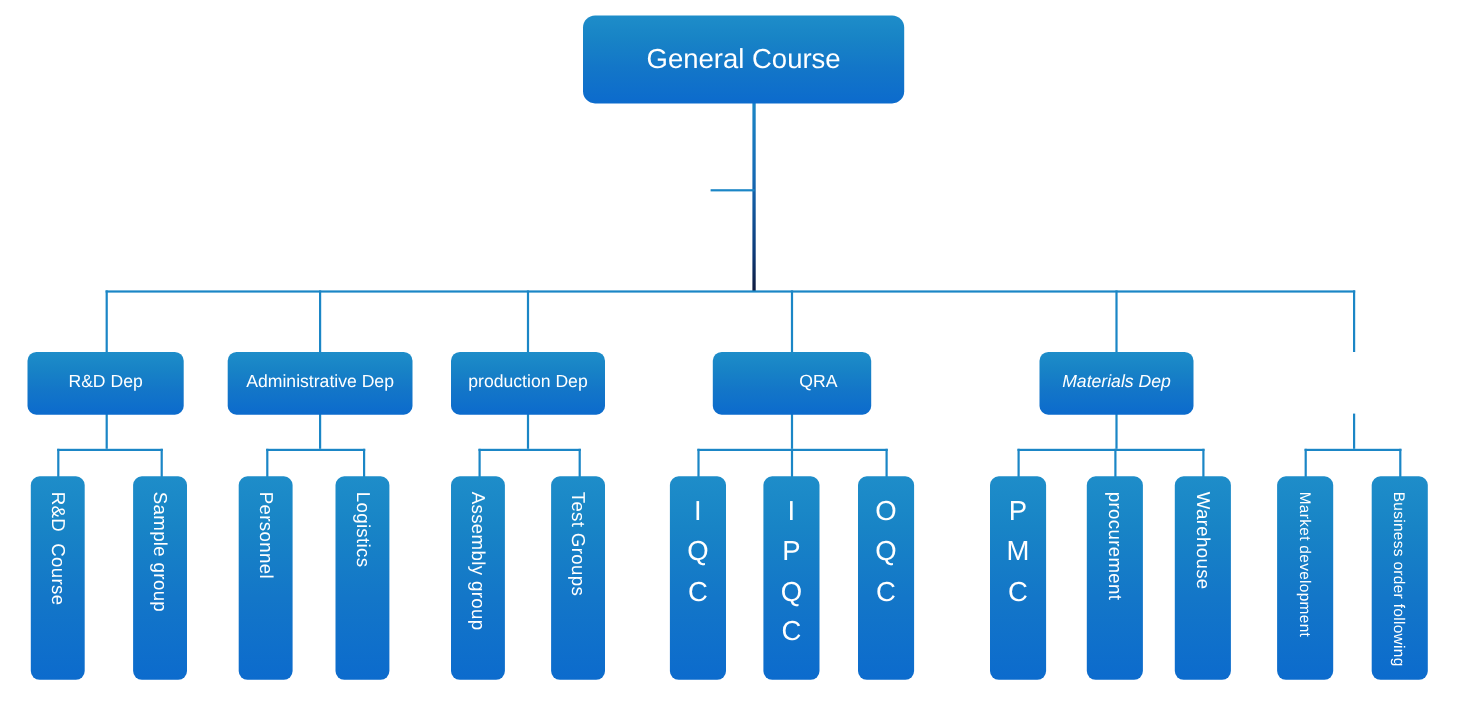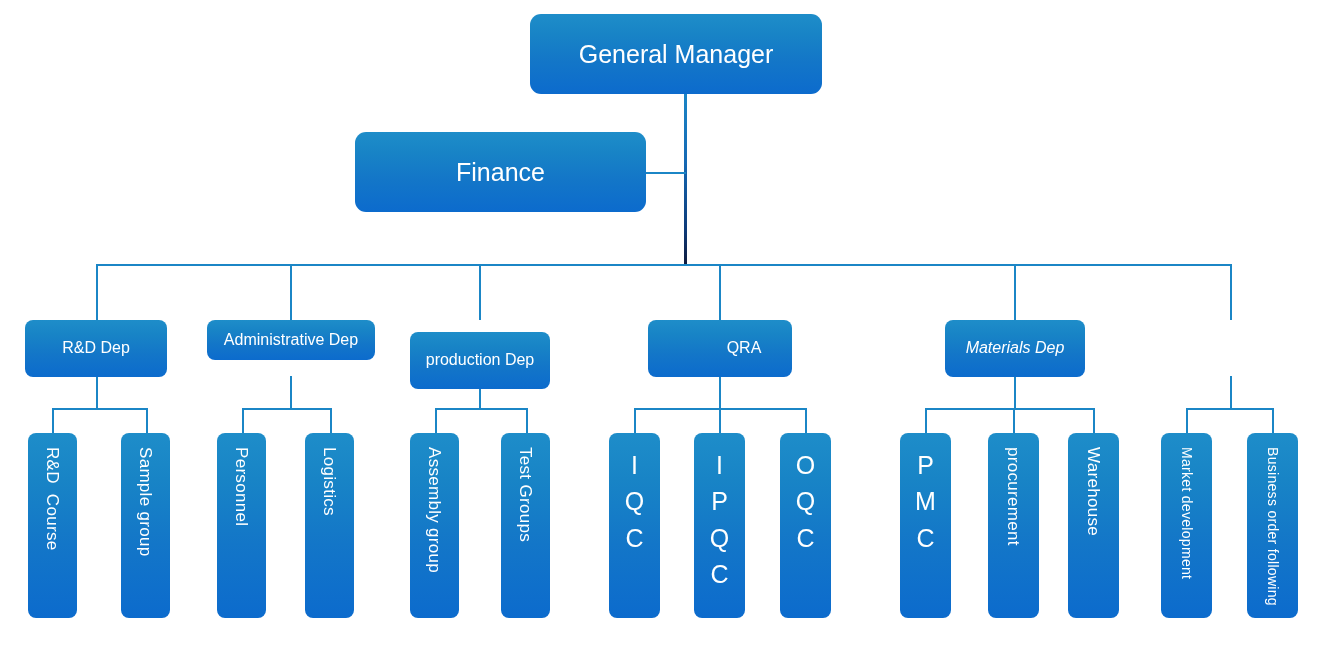--- a/index.html
+++ b/index.html
@@ -125,29 +125,28 @@
   <div class="line v" style="left:719px; top:408px; height:26px;"></div>
   <div class="line v" style="left:805px; top:408px; height:26px;"></div>
 
   <div class="line v" style="left:925px; top:408px; height:26px;"></div>
   <div class="line v" style="left:1013px; top:408px; height:26px;"></div>
   <div class="line v" style="left:1093px; top:408px; height:26px;"></div>
 
   <div class="line v" style="left:1186px; top:408px; height:26px;"></div>
   <div class="line v" style="left:1272px; top:408px; height:26px;"></div>
 
-  <div class="node top" style="left:530px; top:14px; width:292px; height:80px;">General Manager</div>
-
-  <div class="node top" style="left:355px; top:132px; width:291px; height:80px;">Finance</div>
+  <div class="node top" style="left:530px; top:14px; width:292px; height:80px;">General Course</div>
+
 
   <div class="node dept" style="left:25px; top:320px; width:142px; height:57px;">R&amp;D Dep</div>
 
-  <div class="node dept" style="left:207px; top:320px; width:168px; height:40px;">Administrative Dep</div>
-
-  <div class="node dept" style="left:410px; top:332px; width:140px; height:57px;">production Dep</div>
+  <div class="node dept" style="left:207px; top:320px; width:168px; height:57px;">Administrative Dep</div>
+
+  <div class="node dept" style="left:410px; top:320px; width:140px; height:57px;">production Dep</div>
 
   <div class="node dept" style="left:648px; top:320px; width:144px; height:57px;padding-left:48px;">QRA</div>
 
   <div class="node dept" style="left:945px; top:320px; width:140px; height:57px;font-style:italic;">Materials Dep</div>
 
 
   <div class="node leaf" style="left:28px; top:433px; width:49px; height:185px;">
     <span class="rot">R&amp;D  Course</span>
   </div>
   <div class="node leaf" style="left:121px; top:433px; width:49px; height:185px;">

